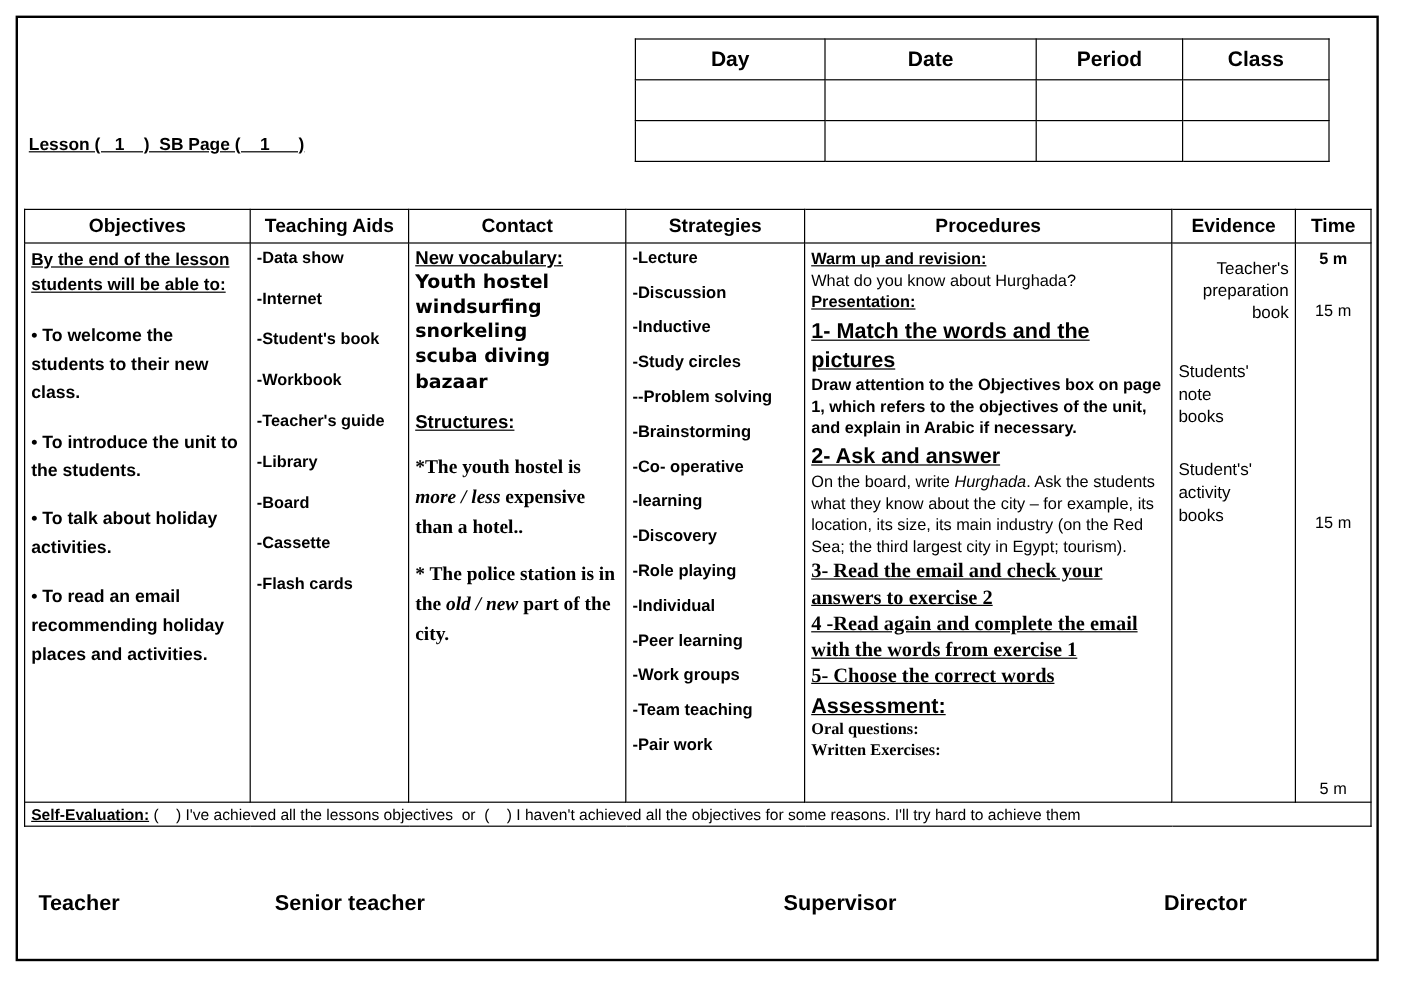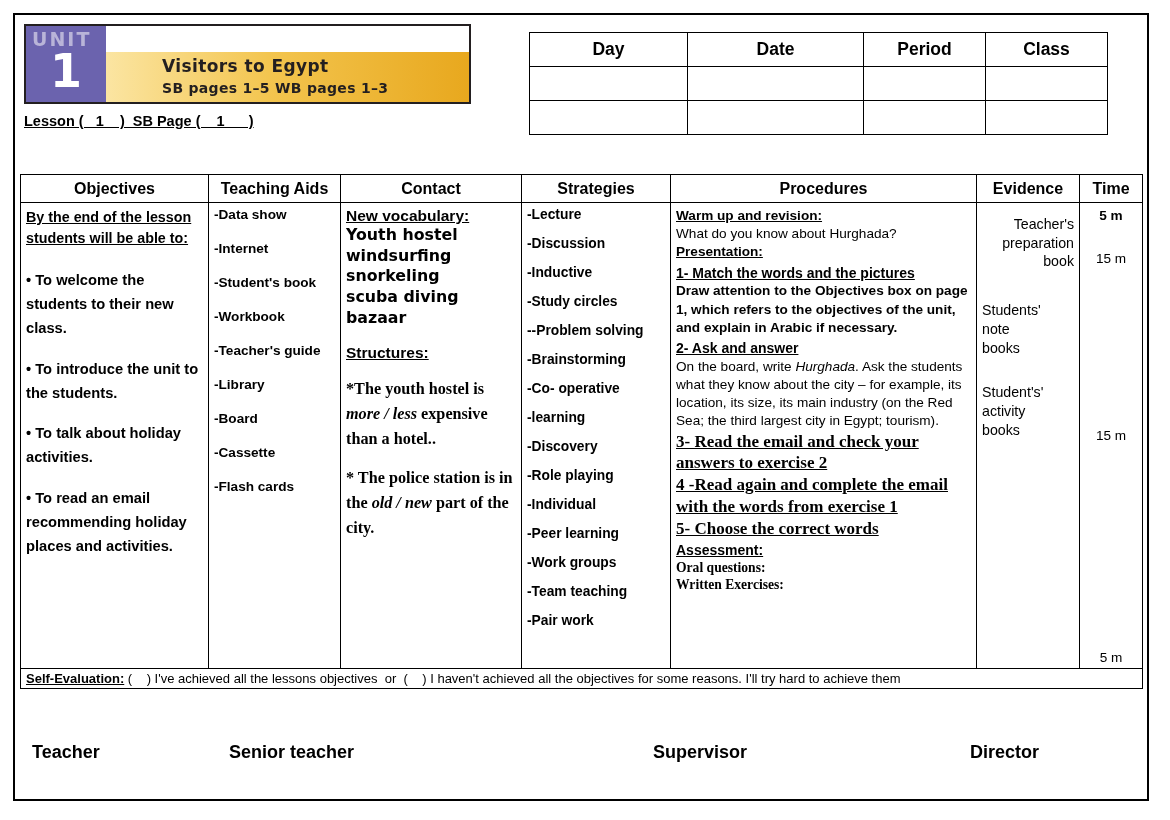--- a/index.html
+++ b/index.html
@@ -189,21 +189,21 @@
   
   .proc { font-size: 13.6px; line-height: 1.34; }
   .proc .hd {
     font-weight: bold; text-decoration: underline;
     display: block;
   }
   .proc .plain { display: block; }
   .proc .strong { font-weight: bold; display: block; }
   .proc .num-sans {
     display: block;
-    font-size: 14px; font-weight: bold;
+    font-size: 18px; font-weight: bold;
     text-decoration: underline;
     margin-top: 2px;
   }
   .proc .num-serif {
     display: block;
     font-family: "Liberation Serif", serif;
     font-size: 17px; font-weight: bold;
     text-decoration: underline;
     line-height: 1.28;
   }
@@ -262,30 +262,20 @@
   .sig-3 { left: 633px; }
   .sig-4 { left: 950px; }
 </style>
 </head>
 <body>
 
 <div class="page">
 
   <div class="top-area">
 
-    <div class="unit-banner">
-      <div class="unit-badge">
-        <span class="unit-word">UNIT</span>
-        <span class="unit-number">1</span>
-      </div>
-      <div class="unit-strip">
-        <span class="unit-title">Visitors to Egypt</span>
-        <span class="unit-pages">SB pages 1–5   WB pages 1–3</span>
-      </div>
-    </div>
 
     <div class="lesson-line">Lesson (   1    )  SB Page (    1      )</div>
 
     <table class="dd-table">
       <colgroup>
         <col class="dd-c1">
           <col class="dd-c2">
           <col class="dd-c3">
           <col class="dd-c4">
       </colgroup>

